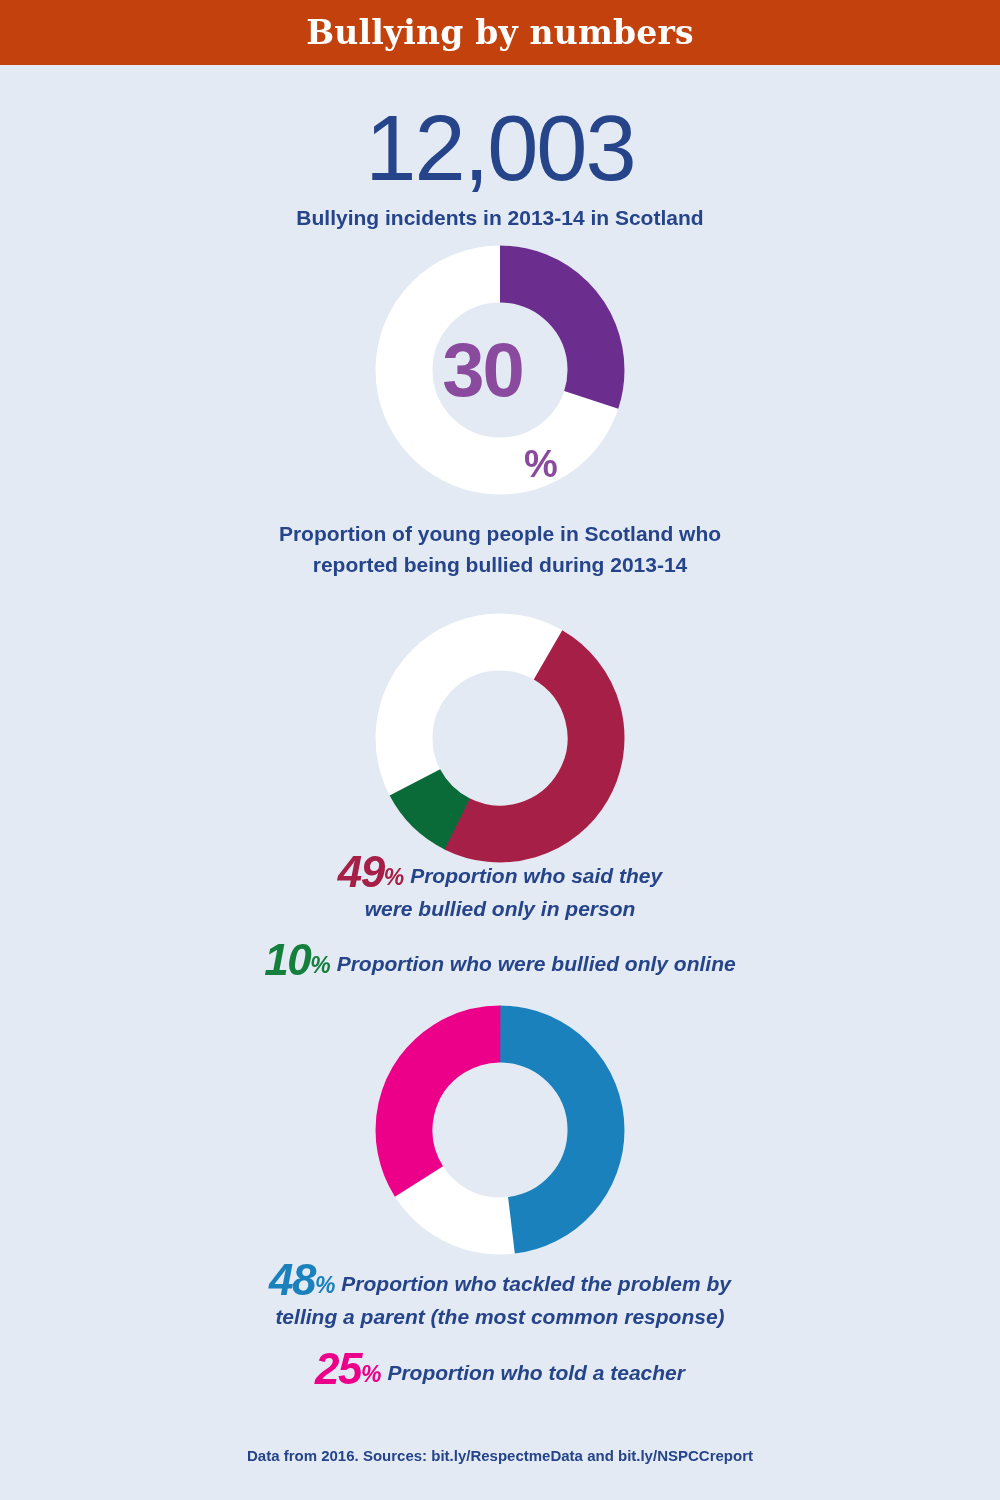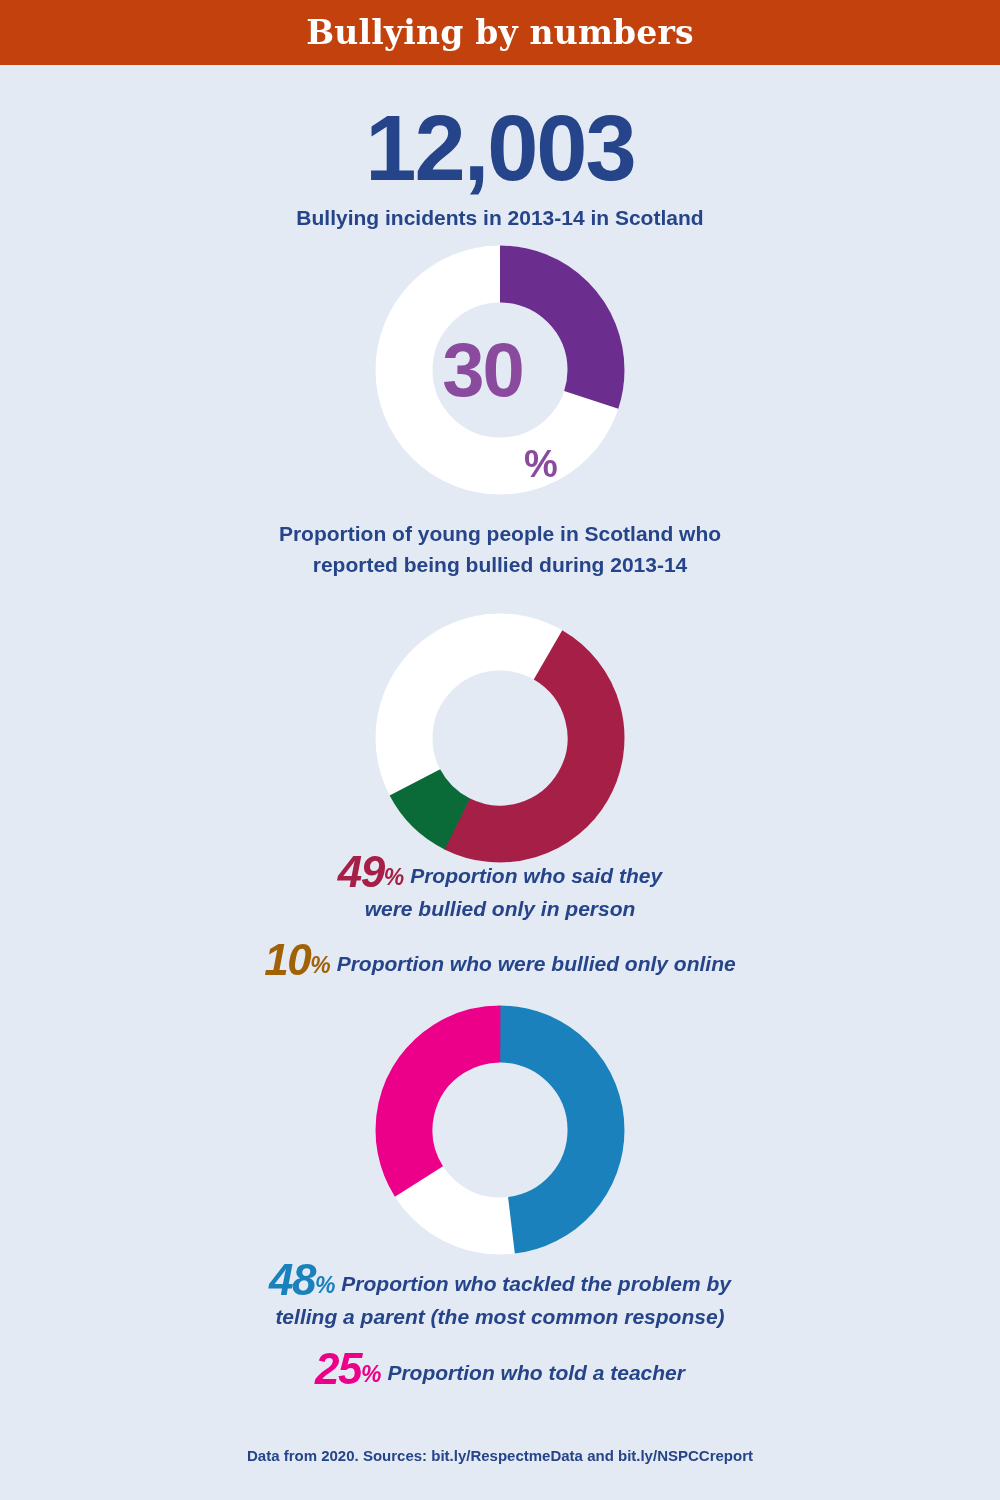--- a/index.html
+++ b/index.html
@@ -29,21 +29,21 @@
     font-size:33px;
     letter-spacing:0.2px;
   }
 
   
   .bignum {
     position:absolute; left:0; top:102px; width:1000px;
     text-align:center;
     color:#254489;
     font-size:92px;
-    font-weight:bold;
+    font-weight:normal;
     letter-spacing:-2px;
     line-height:92px;
   }
   .bignum-caption {
     position:absolute; left:0; top:205px; width:1000px;
     text-align:center;
     color:#254489;
     font-size:21px;
     font-weight:bold;
     line-height:26px;
@@ -102,21 +102,21 @@
     vertical-align:-4px;
   }
   .stat-line .numpct {
     font-size:23px;
     font-weight:bold;
     vertical-align:-2px;
     margin-right:6px;
   }
 
   .c-crimson { color:#a51f47; }
-  .c-green   { color:#a16207; }
+  .c-green   { color:#15803d; }
   .c-blue    { color:#1a81bc; }
   .c-pink    { color:#ec0089; }
 
   
   .footer {
     position:absolute; left:0; top:1447px; width:1000px;
     text-align:center;
     color:#254489;
     font-size:15px;
     font-weight:bold;
@@ -183,15 +183,15 @@
 
   <div class="stat-line" style="top:1264px;">
     <span class="num c-blue">48</span><span class="numpct c-blue">%</span><span>Proportion who tackled the problem by</span>
     <div>telling a parent (the most common response)</div>
   </div>
 
   <div class="stat-line" style="top:1353px;">
     <span class="num c-pink">25</span><span class="numpct c-pink">%</span><span>Proportion who told a teacher</span>
   </div>
 
-  <div class="footer">Data from 2020. Sources: bit.ly/RespectmeData and bit.ly/NSPCCreport</div>
+  <div class="footer">Data from 2016. Sources: bit.ly/RespectmeData and bit.ly/NSPCCreport</div>
 
 </div>
 
 </body></html>

